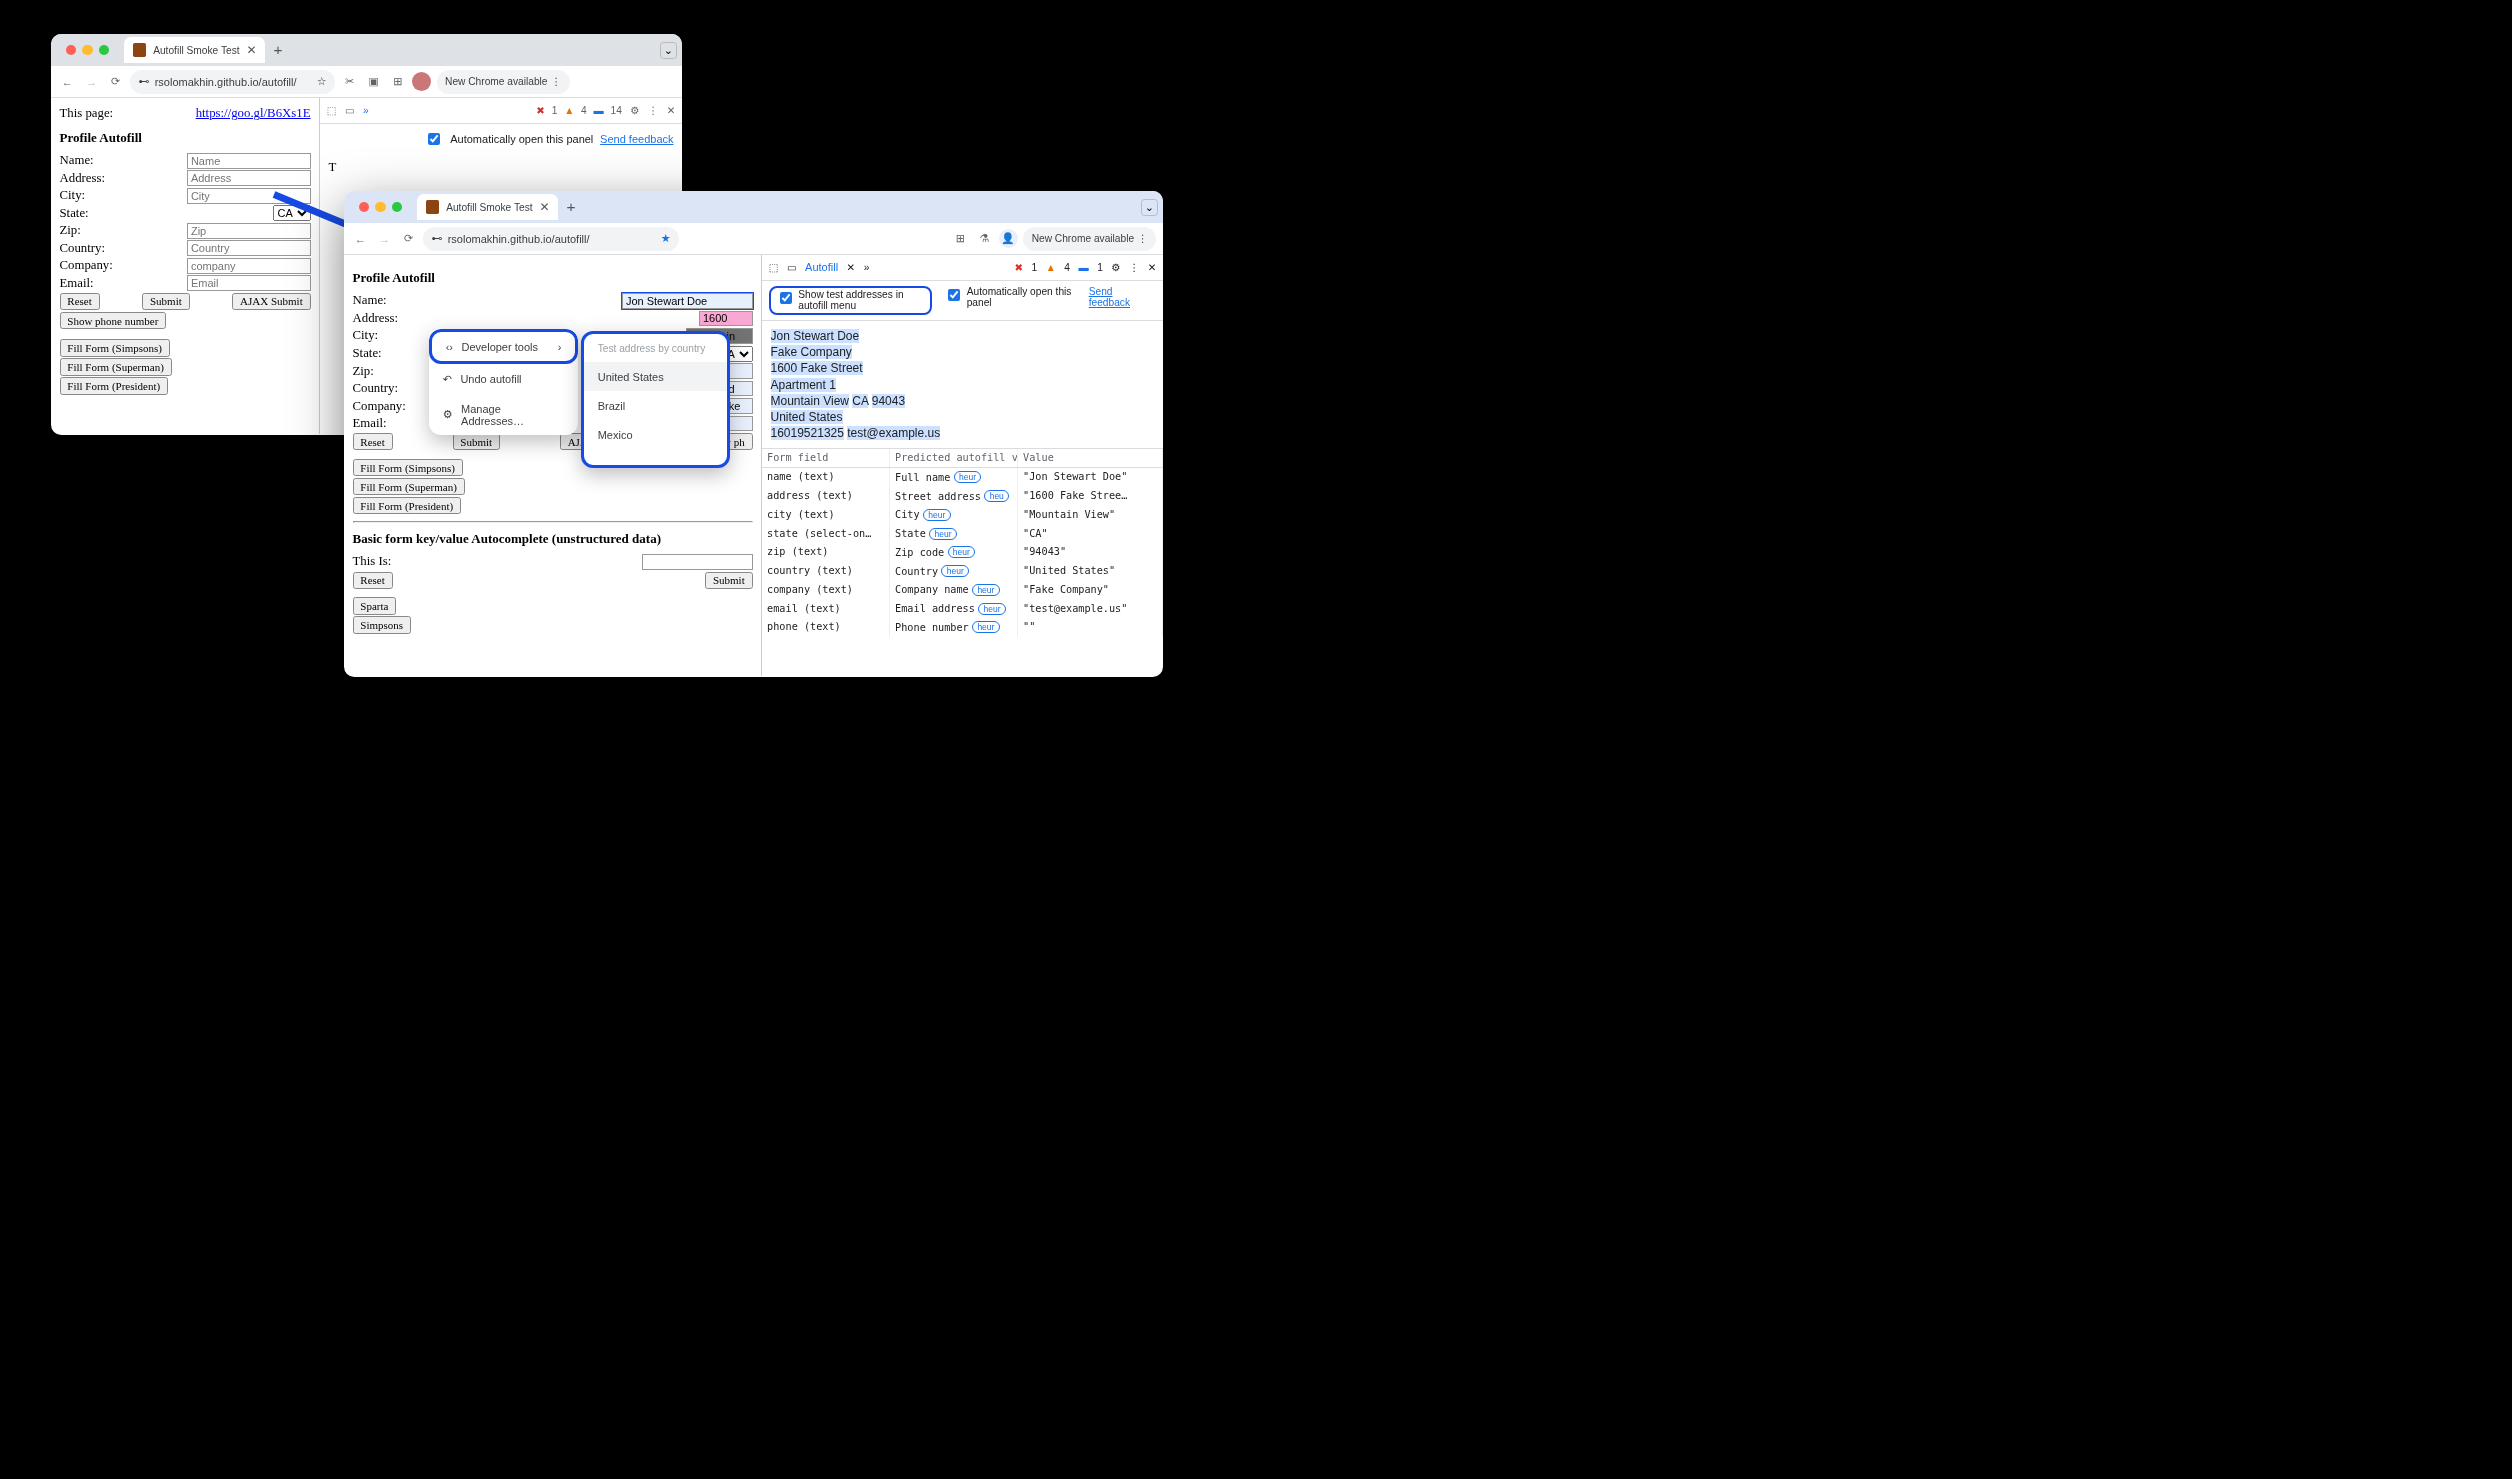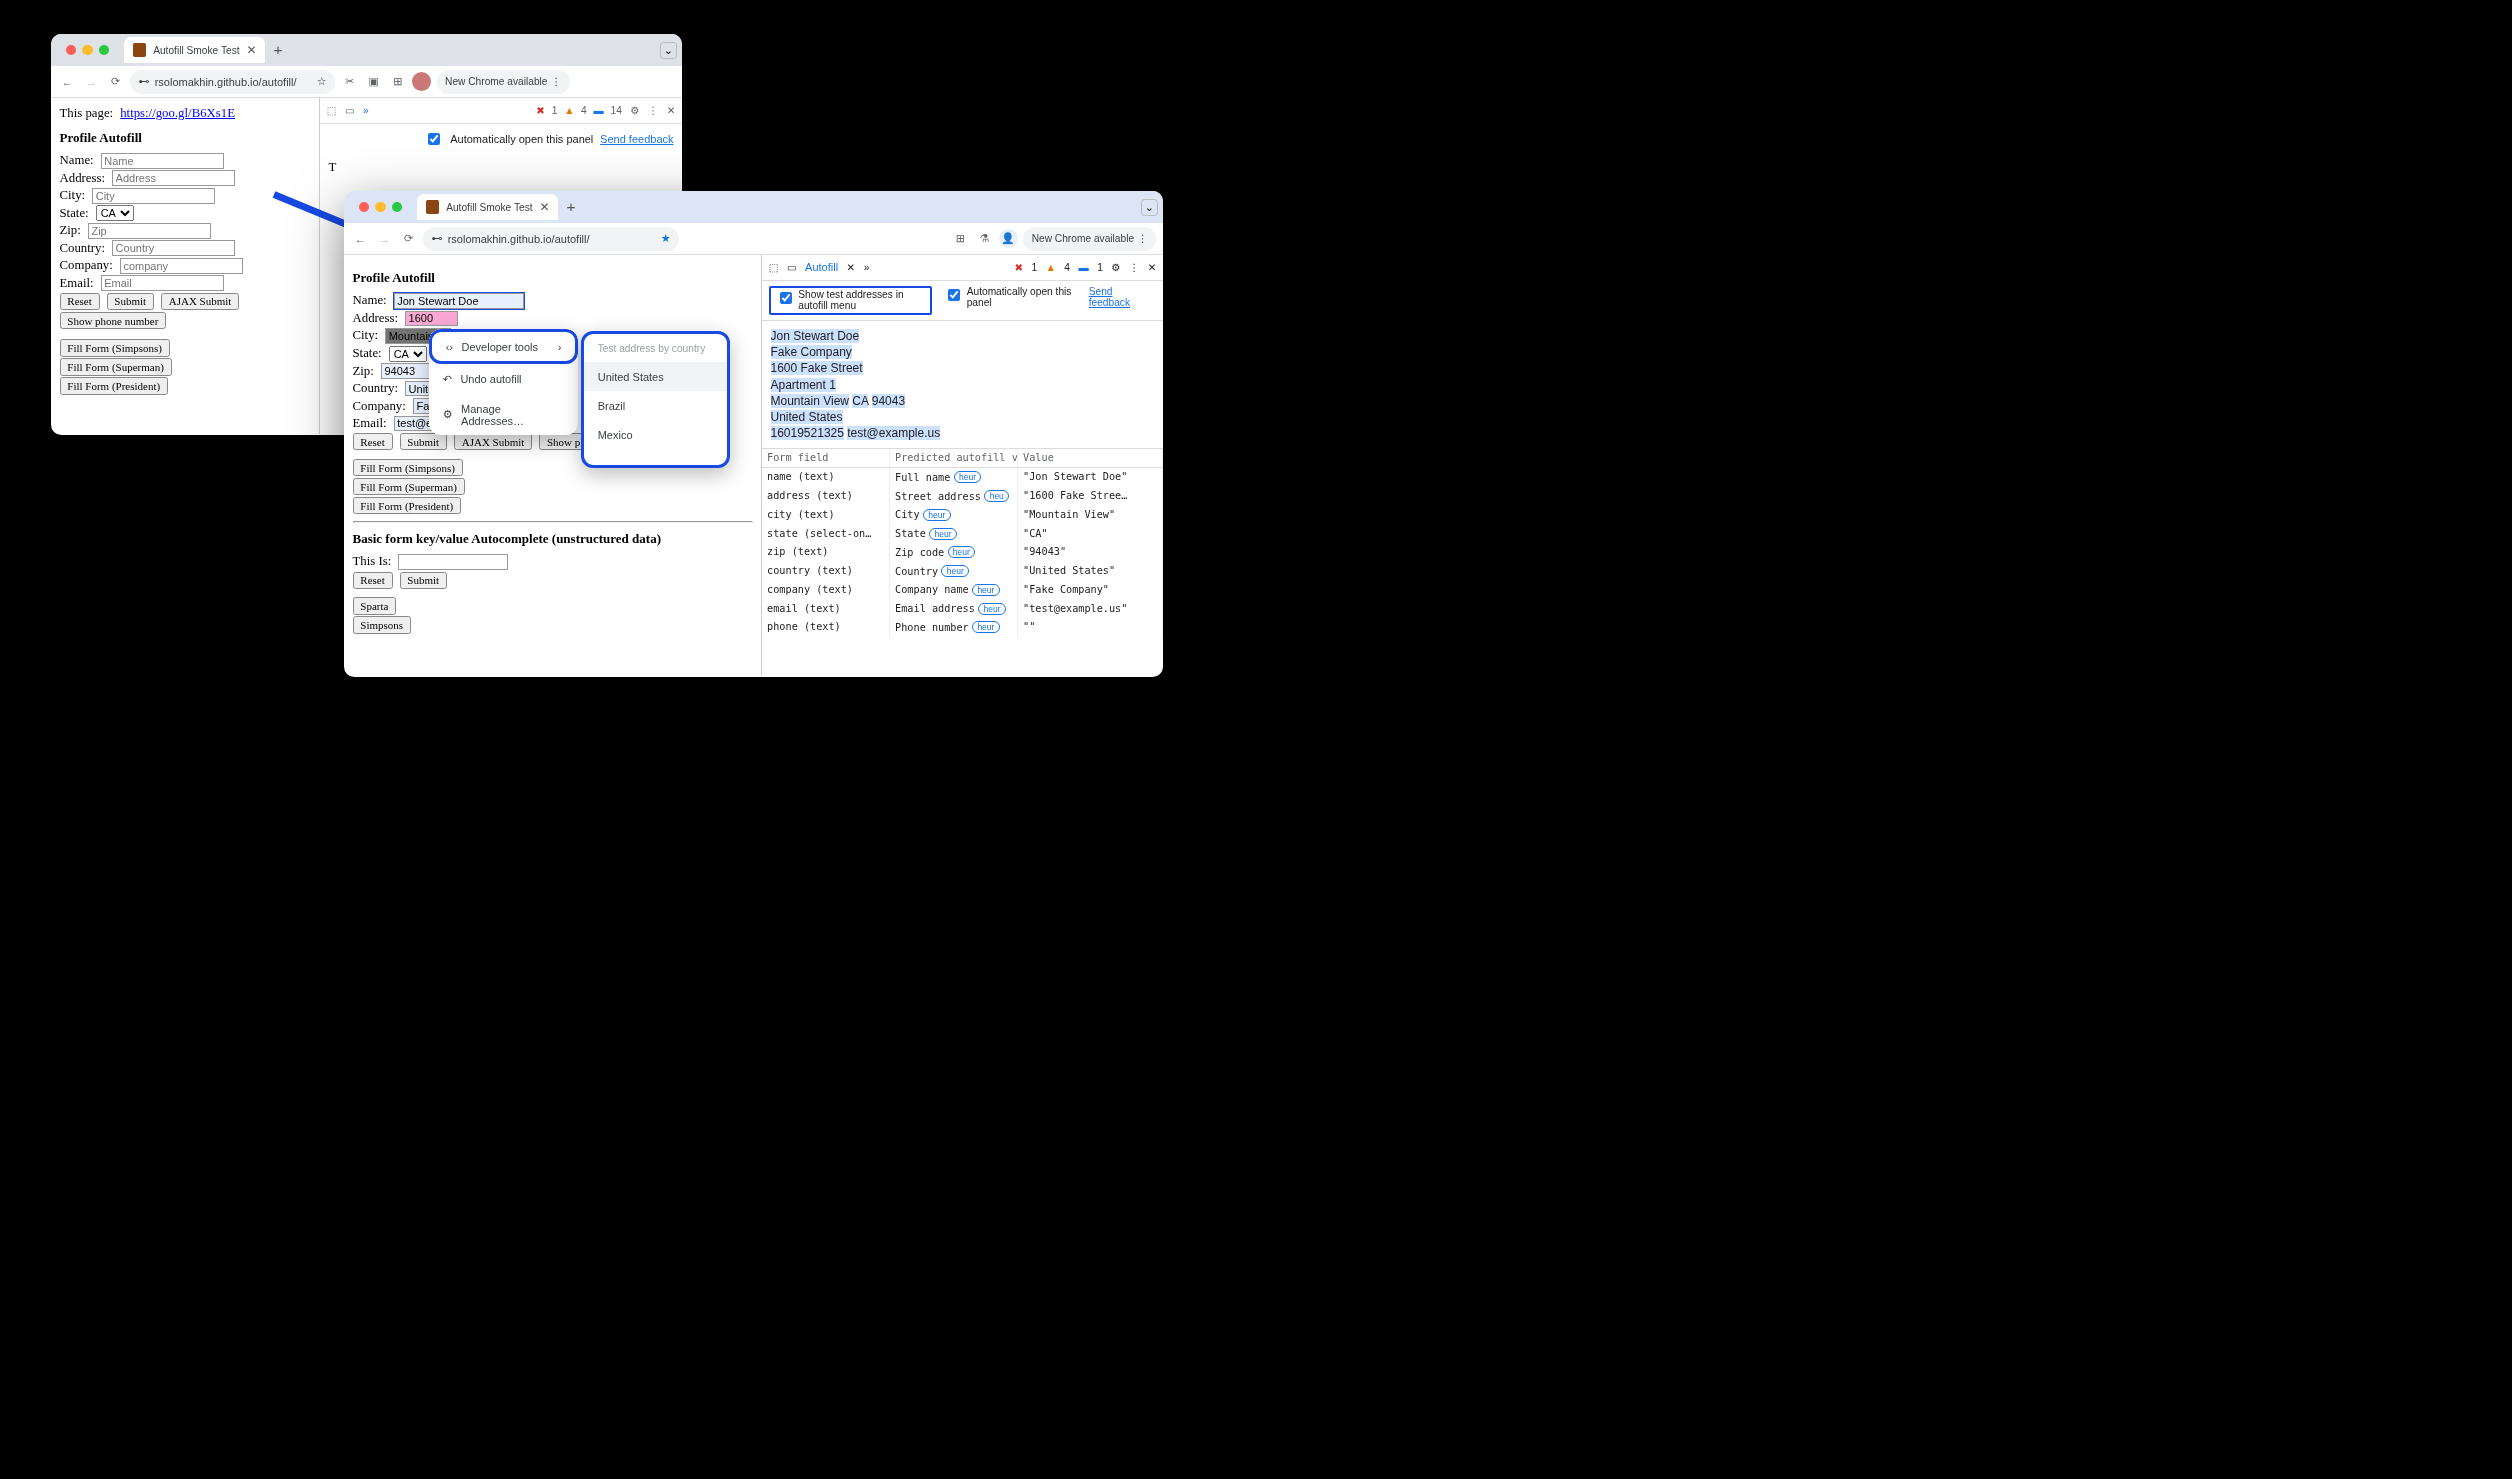--- a/index.html
+++ b/index.html
@@ -51,21 +51,21 @@
   }
   .avatar { width: 19px; height: 19px; border-radius: 50%; background: #c77; }
   .content-split { display: flex; height: calc(100% - 65px); }
   .page {
     padding: 6.8px 8.5px; font-family: "Times New Roman", serif; font-size: 12.8px; color: #000;
     border-right: 0.9px solid #ccc; overflow: hidden;
   }
   #win1 .page { width: 269px; }
   .page a { color: #0000ee; text-decoration: underline; }
   .page h2 { font-size: 13px; margin: 8.5px 0 6.8px; font-weight: bold; }
-  .row { margin: 1.7px 0; display: flex; align-items: center; gap: 7px; }
+  .row { margin: 1.7px 0; display: flex; align-items: center; gap: 7px; justify-content: space-between; }
   .row label { white-space: nowrap; }
   .page input[type=text] {
     border: 0.9px solid #999; padding: 0.9px 2.6px; font-size: 11px; font-family: Arial, sans-serif;
   }
   .page select { font-size: 11px; }
   .page button, .btn {
     border: 0.9px solid #888; background: #efefef; font-size: 11px; padding: 1.7px 6.8px;
     font-family: Liberation Serif, serif; border-radius: 2.6px;
   }
   .devtools { flex: 1; display: flex; flex-direction: column; font-family: Arial, sans-serif; }
@@ -90,21 +90,21 @@
   #win2 .toolbar .spacer { flex: 1; }
   #win2 .page { width: 418px; }
   .dt2 { flex: 1; display: flex; flex-direction: column; font-family: Arial, sans-serif; font-size: 10.2px; color: #202124; }
   .dt2-head {
     height: 25.6px; border-bottom: 0.9px solid #dadce0; display: flex; align-items: center;
     padding: 0 6.8px; gap: 8.5px;
   }
   .dt2-head .tabname { color: #1a73e8; font-size: 11px; }
   .dt2-opts { padding: 5.1px 6.8px; display: flex; gap: 12px; align-items: flex-start; border-bottom: 0.9px solid #dadce0; }
   .optbox { display: flex; gap: 3.4px; align-items: flex-start; }
-  .hl-box { border: 2.6px solid #174ae4; border-radius: 2px; padding: 1.7px 5.1px; }
+  .hl-box { border: 2.6px solid #174ae4; border-radius: 8px; padding: 1.7px 5.1px; }
   .address-block { padding: 6.8px 8.5px; font-size: 12px; line-height: 1.35; }
   .address-block span { background: #cce0ff; }
   .table { border-top: 0.9px solid #dadce0; font-size: 10.2px; }
   .thead, .trow { display: flex; }
   .thead { border-bottom: 0.9px solid #dadce0; color: #5f6368; }
   .thead > div, .trow > div {
     padding: 3.4px 5.1px; border-right: 0.9px solid #eceff1; overflow: hidden; white-space: nowrap; text-overflow: ellipsis;
   }
   .col1 { width: 128px; font-family: ui-monospace, Menlo, monospace; }
   .col2 { width: 128px; font-family: ui-monospace, Menlo, monospace; display: flex; gap: 3.4px; align-items: center; }

